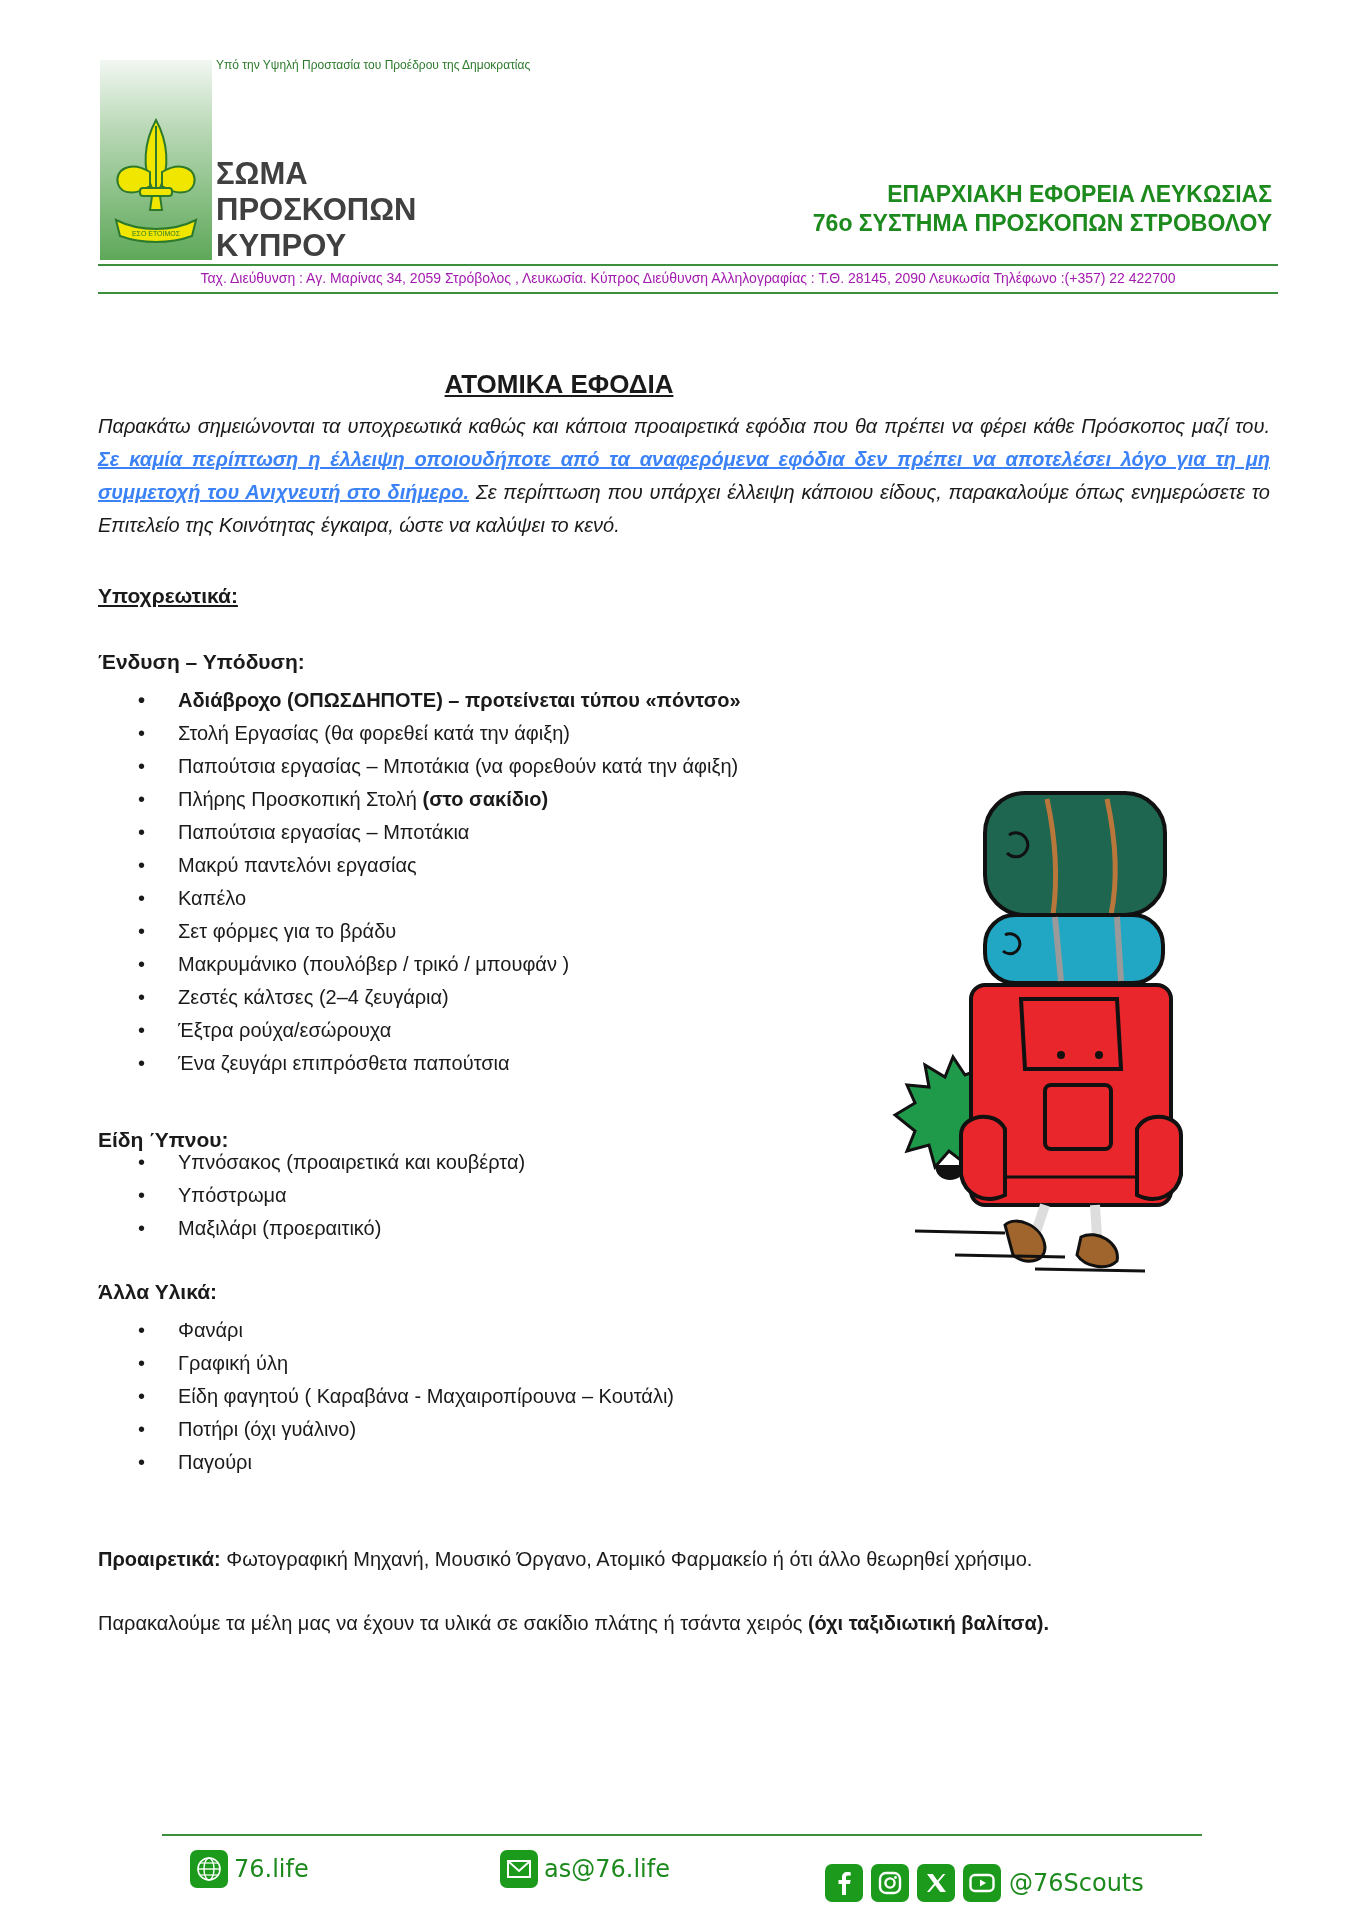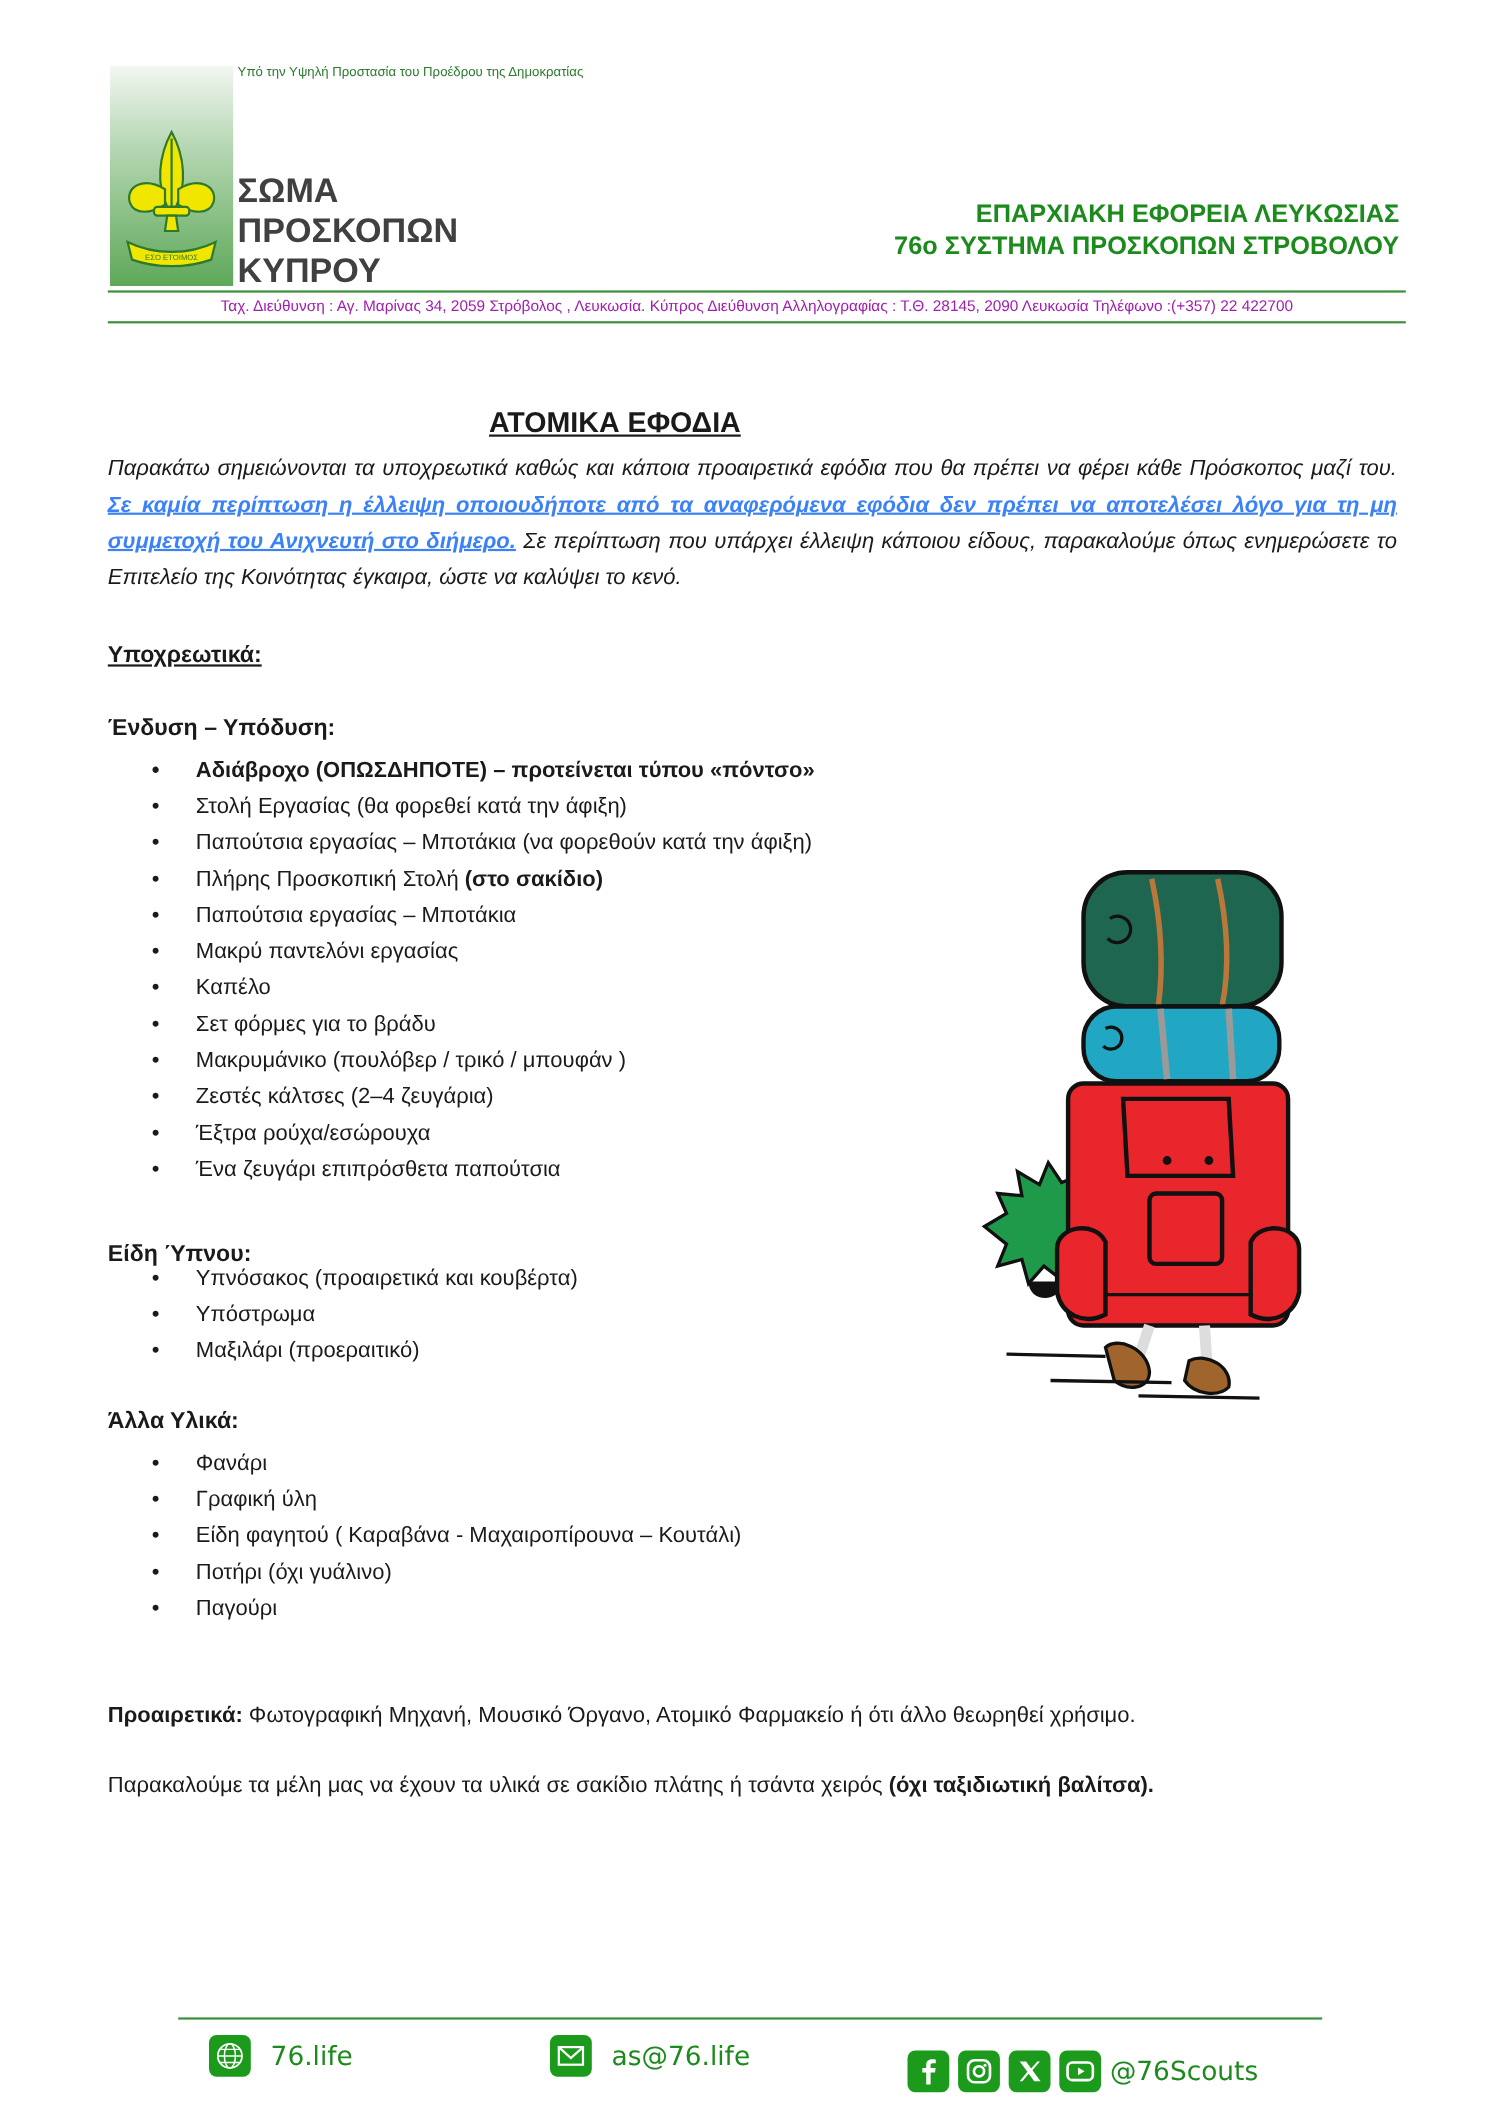--- a/index.html
+++ b/index.html
@@ -35,21 +35,21 @@
   .sec4-h { left: 98px; top: 1280px; }
   .sec4-list { left: 98px; top: 1314px; width: 1100px; }
 
   .optional { left: 98px; top: 1548px; font-size: 20px; }
   .note { left: 98px; top: 1612px; font-size: 20px; }
 
   .illustration { left: 885px; top: 785px; width: 310px; height: 490px; }
 
   
   .rule-bottom { left: 162px; top: 1834px; width: 1040px; height: 2px; background: #3c8f3c; }
-  .footer-item { top: 1850px; display: flex; align-items: center; gap: 18px; font-family: "DejaVu Sans", sans-serif; font-size: 24px; color: #1d8a1d; }
+  .footer-item { top: 1850px; display: flex; align-items: center; gap: 6px; font-family: "DejaVu Sans", sans-serif; font-size: 24px; color: #1d8a1d; }
   .ficon { width: 38px; height: 38px; border-radius: 7px; background: #1b9a1b; display: flex; align-items: center; justify-content: center; }
   .ficon svg { width: 30px; height: 30px; }
   .f-web { left: 190px; }
   .f-mail { left: 500px; }
   .f-social { left: 825px; gap: 8px; margin-top: 14px; }
 </style>
 </head>
 <body>
 
 <div class="abs logo-block">

